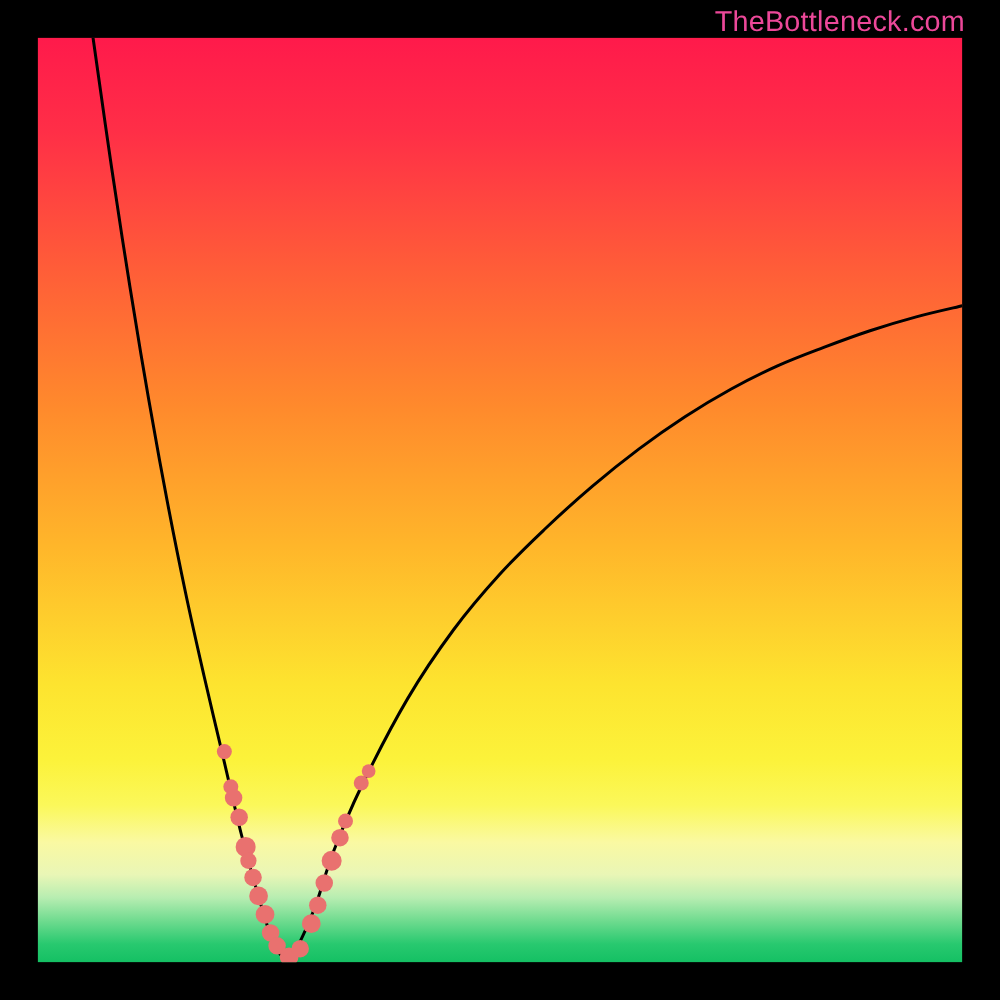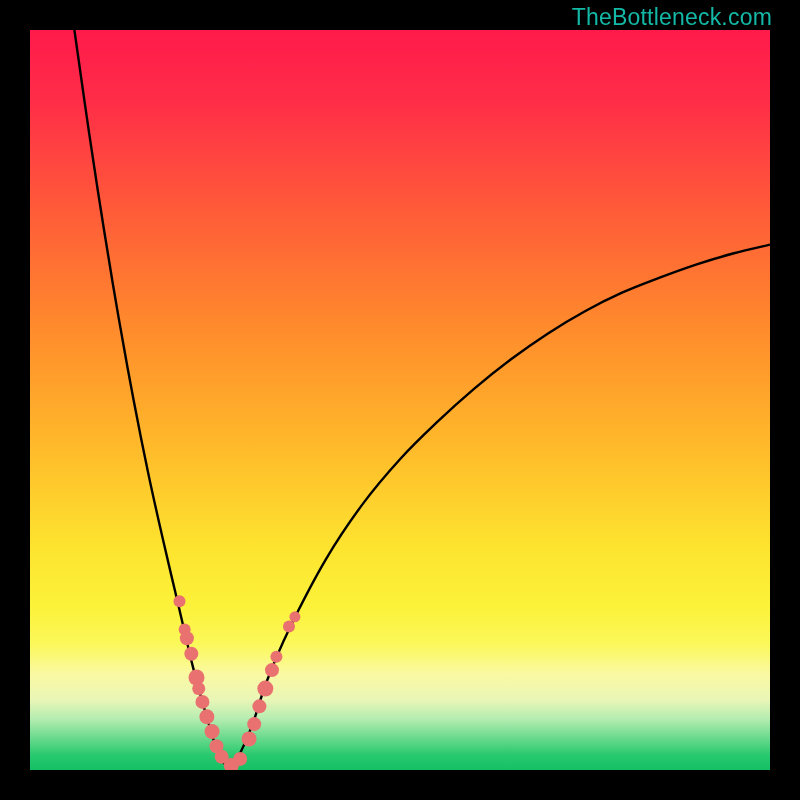--- a/index.html
+++ b/index.html
@@ -28,21 +28,21 @@
     overflow: hidden;
   }
   .gradient {
     position: absolute;
     inset: 0;
   }
   .watermark {
     position: absolute;
     top: 4px;
     right: 28px;
-    color: #14b8a6;
+    color: #ec4899;
     font-size: 23px;
     font-weight: 400;
     letter-spacing: 0.2px;
     user-select: none;
   }
   svg.curves {
     position: absolute;
     inset: 0;
   }
   .dot {

